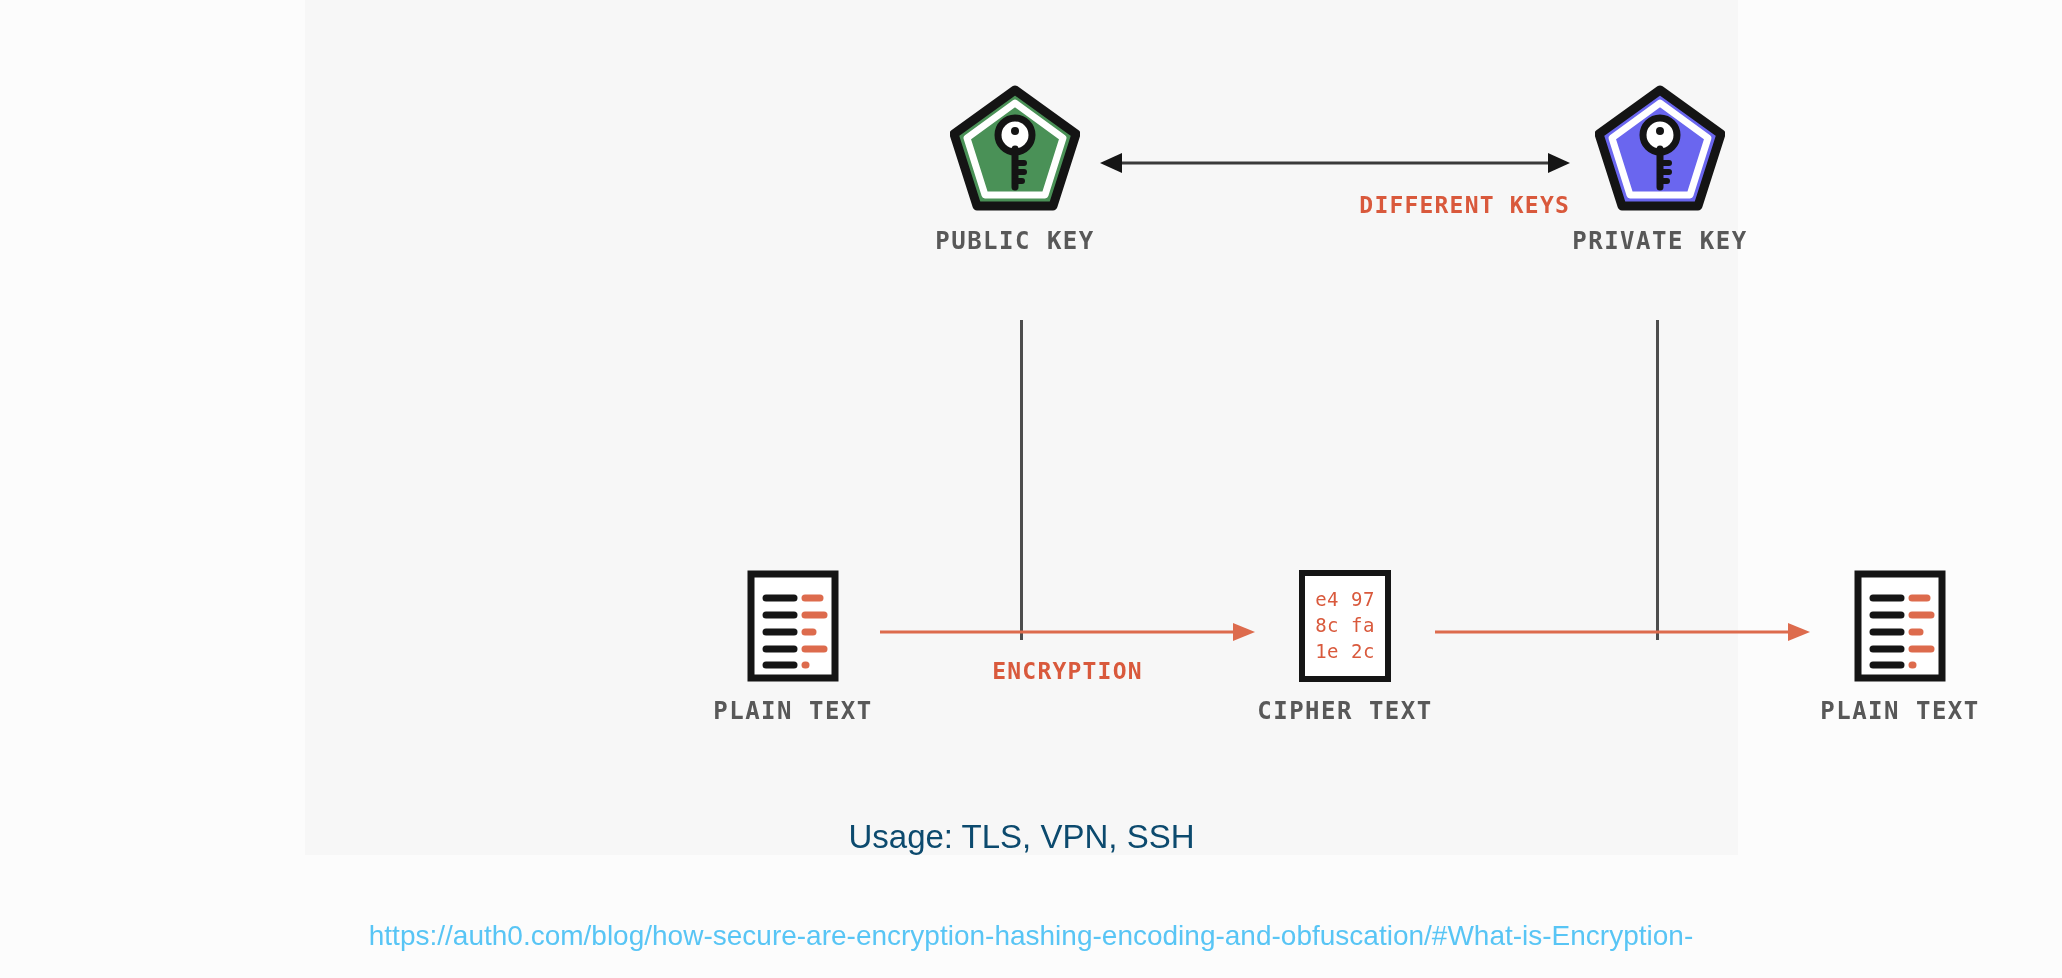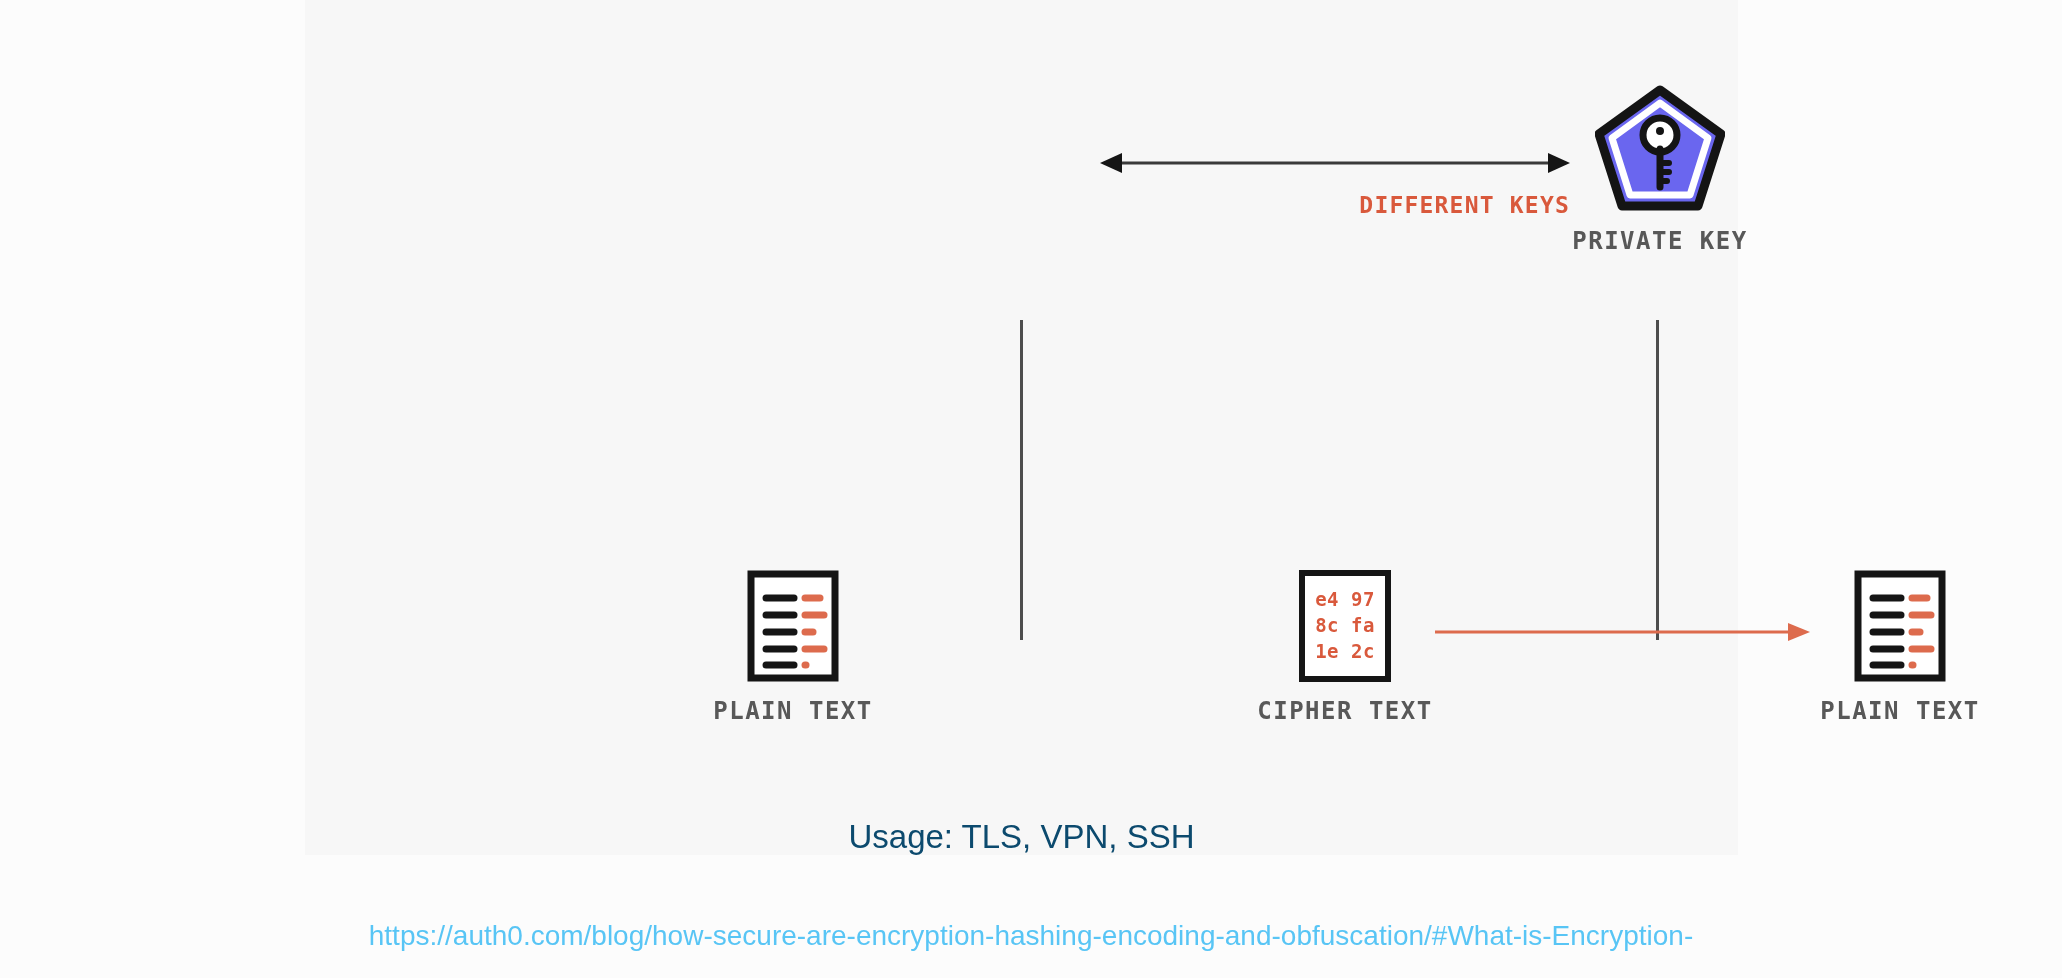--- a/index.html
+++ b/index.html
@@ -122,21 +122,21 @@
     background: #ffffff;
     display: flex;
     flex-direction: column;
     align-items: center;
     justify-content: center;
     gap: 2px;
   }
   .cipher-line {
     font-family: "DejaVu Sans Mono", "Liberation Mono", monospace;
     font-size: 19px;
-    font-weight: 700;
+    font-weight: 400;
     color: #d9593c;
     line-height: 1.25;
     letter-spacing: 0.5px;
   }
 
   
   .process {
     position: absolute;
     height: 80px;
   }
@@ -185,20 +185,36 @@
     text-underline-offset: 4px;
     white-space: nowrap;
     cursor: pointer;
   }
 </style>
 </head>
 <body>
 
 <div id="diagram-panel">
 
+  <div class="key-node" id="public-key-node">
+    <div class="key-badge">
+      <svg viewBox="0 0 130 128" xmlns="http://www.w3.org/2000/svg">
+        <polygon points="65,5 126,49 103,121 27,121 4,49" fill="#4a9157" stroke="#141414" stroke-width="9" stroke-linejoin="round"></polygon>
+        <polygon points="65,18 113,53 95,110 35,110 17,53" fill="none" stroke="#ffffff" stroke-width="7" stroke-linejoin="round"></polygon>
+        <g transform="translate(65,40)">
+          <circle cx="0" cy="10" r="17" fill="#ffffff" stroke="#141414" stroke-width="7"></circle>
+          <circle cx="0" cy="6" r="4" fill="#141414"></circle>
+          <path d="M 0,24 L 0,62" stroke="#141414" stroke-width="7" stroke-linecap="round" fill="none"></path>
+          <path d="M 0,38 L 9,38 M 0,47 L 9,47 M 0,56 L 7,56" stroke="#141414" stroke-width="6" stroke-linecap="round" fill="none"></path>
+          <path d="M -5,24 L -5,62" stroke="#ffffff" stroke-width="4" stroke-linecap="round" fill="none" opacity="0"></path>
+        </g>
+      </svg>
+    </div>
+    <div class="node-label">PUBLIC KEY</div>
+  </div>
 
   <div class="key-node" id="private-key-node">
     <div class="key-badge">
       <svg viewBox="0 0 130 128" xmlns="http://www.w3.org/2000/svg">
         <polygon points="65,5 126,49 103,121 27,121 4,49" fill="#6a66ef" stroke="#141414" stroke-width="9" stroke-linejoin="round"></polygon>
         <polygon points="65,18 113,53 95,110 35,110 17,53" fill="none" stroke="#ffffff" stroke-width="7" stroke-linejoin="round"></polygon>
         <g transform="translate(65,40)">
           <circle cx="0" cy="10" r="17" fill="#ffffff" stroke="#141414" stroke-width="7"></circle>
           <circle cx="0" cy="6" r="4" fill="#141414"></circle>
           <path d="M 0,24 L 0,62" stroke="#141414" stroke-width="7" stroke-linecap="round" fill="none"></path>
@@ -269,20 +285,27 @@
           <line x1="58" y1="45" x2="77" y2="45"></line>
           <line x1="58" y1="62" x2="66" y2="62"></line>
           <line x1="58" y1="79" x2="77" y2="79"></line>
           <line x1="58" y1="95" x2="59" y2="95"></line>
         </g>
       </svg>
     </div>
     <div class="doc-label">PLAIN TEXT</div>
   </div>
 
+  <div class="process" id="encryption-process">
+    <svg width="375" height="24" viewBox="0 0 375 24" xmlns="http://www.w3.org/2000/svg">
+      <line x1="0" y1="12" x2="358" y2="12" stroke="#dd6b4d" stroke-width="3"></line>
+      <polygon points="375,12 353,3 353,21" fill="#dd6b4d"></polygon>
+    </svg>
+    <div class="process-label">ENCRYPTION</div>
+  </div>
 
   <div class="process" id="decryption-process">
     <svg width="375" height="24" viewBox="0 0 375 24" xmlns="http://www.w3.org/2000/svg">
       <line x1="0" y1="12" x2="358" y2="12" stroke="#dd6b4d" stroke-width="3"></line>
       <polygon points="375,12 353,3 353,21" fill="#dd6b4d"></polygon>
     </svg>
   </div>
 
 </div>
 

